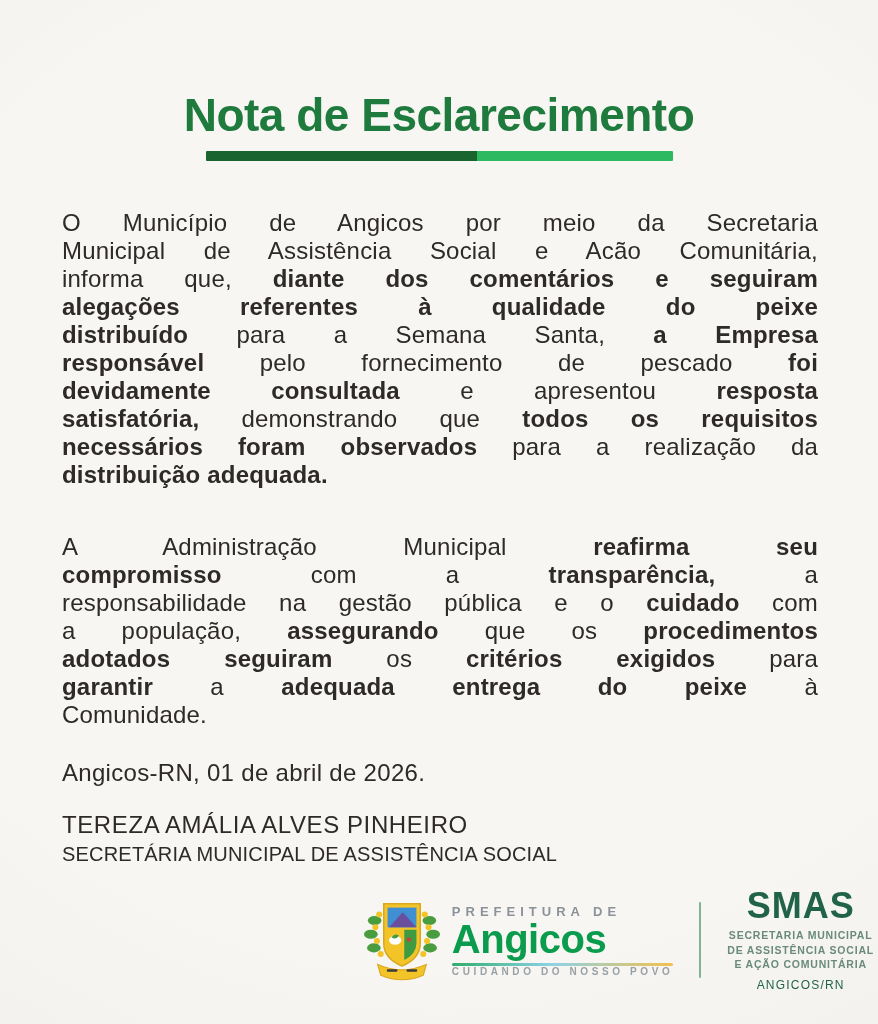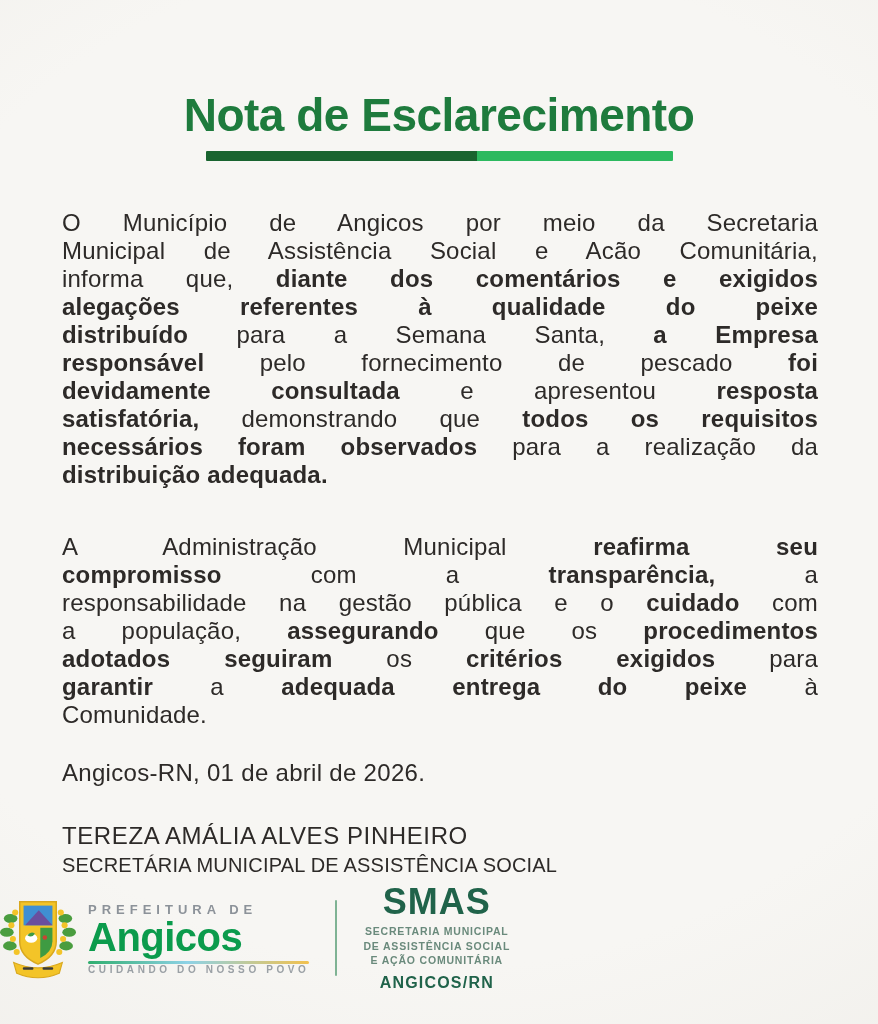--- a/index.html
+++ b/index.html
@@ -25,60 +25,60 @@
 
   
   .content{ margin:48px 60px 0 62px; }
   .para{ font-size:24px; line-height:28px; color:#2d2a28; letter-spacing:0.2px; }
   .para + .para{ margin-top:44px; }
   .line{ text-align:justify; text-align-last:justify; white-space:normal; }
   .line.last{ text-align-last:left; }
   .b{ font-weight:bold; }
 
   .date-line{ margin-top:30px; font-size:24px; letter-spacing:0.3px; }
-  .sign-name{ margin-top:35px; font-size:24px; letter-spacing:0.6px; }
+  .sign-name{ margin-top:24px; font-size:24px; letter-spacing:0.6px; }
   .sign-role{ margin-top:4px; font-size:20px; letter-spacing:0.2px; }
 
   
   .footer{
-    position:absolute; left:0; right:13px; bottom:32px;
-    display:flex; justify-content:flex-start; align-items:center; gap:26px;
+    position:absolute; left:0; right:4px; bottom:32px;
+    display:flex; justify-content:flex-end; align-items:center; gap:26px;
   }
   .pref-logo{ display:flex; align-items:center; gap:12px; }
   .pref-text{ display:flex; flex-direction:column; }
   .pref-eyebrow{ font-size:13px; font-weight:600; letter-spacing:5px; color:#8c9299; }
   .pref-name{ font-size:40px; font-weight:800; line-height:1.02; color:#0b9b4c; letter-spacing:-0.5px; }
   .pref-rule{ height:3px; margin-top:3px; border-radius:2px;
     background:linear-gradient(to right,#2fae6e 0%, #8ed2e6 45%, #f2c14e 100%); }
   .pref-tagline{ font-size:10px; font-weight:600; letter-spacing:3.6px; color:#9aa0a5; }
 
   .divider{ width:2px; height:76px; background:#7fb394; border-radius:2px; }
 
   .smas{ text-align:center; }
   .smas-acronym{ font-size:36px; font-weight:800; letter-spacing:1px; color:#20634a; line-height:1; }
   .smas-sub{ margin-top:4px; }
   .smas-line{ font-size:10.5px; font-weight:600; letter-spacing:0.8px; color:#6a8a7c; line-height:1.35; }
-  .smas-loc{ margin-top:7px; font-size:16px; font-weight:700; letter-spacing:1.2px; color:#20634a; }
+  .smas-loc{ margin-top:7px; font-size:12px; font-weight:400; letter-spacing:1.2px; color:#20634a; }
 </style>
 </head>
 <body>
 
 <div class="canvas">
 
   <div class="title-wrap">
     <div class="title">Nota de Esclarecimento</div>
     <div class="title-underline"></div>
   </div>
 
   <div class="content">
     <div>
         <div class="para">
           <div class="line"><span>O Município de Angicos por meio da Secretaria</span></div>
           <div class="line"><span>Municipal de Assistência Social e Acão Comunitária,</span></div>
-          <div class="line"><span>informa que,</span> <span class="b">diante dos comentários e exigidos</span></div>
+          <div class="line"><span>informa que,</span> <span class="b">diante dos comentários e seguiram</span></div>
           <div class="line"><span class="b">alegações referentes à qualidade do peixe</span></div>
           <div class="line"><span class="b">distribuído</span> <span>para a Semana Santa,</span> <span class="b">a Empresa</span></div>
           <div class="line"><span class="b">responsável</span> <span>pelo fornecimento de pescado</span> <span class="b">foi</span></div>
           <div class="line"><span class="b">devidamente consultada</span> <span>e apresentou</span> <span class="b">resposta</span></div>
           <div class="line"><span class="b">satisfatória,</span> <span>demonstrando que</span> <span class="b">todos os requisitos</span></div>
           <div class="line"><span class="b">necessários foram observados</span> <span>para a realização da</span></div>
           <div class="line last"><span class="b">distribuição adequada.</span></div>
         </div>
         <div class="para">
           <div class="line"><span>A Administração Municipal</span> <span class="b">reafirma seu</span></div>

